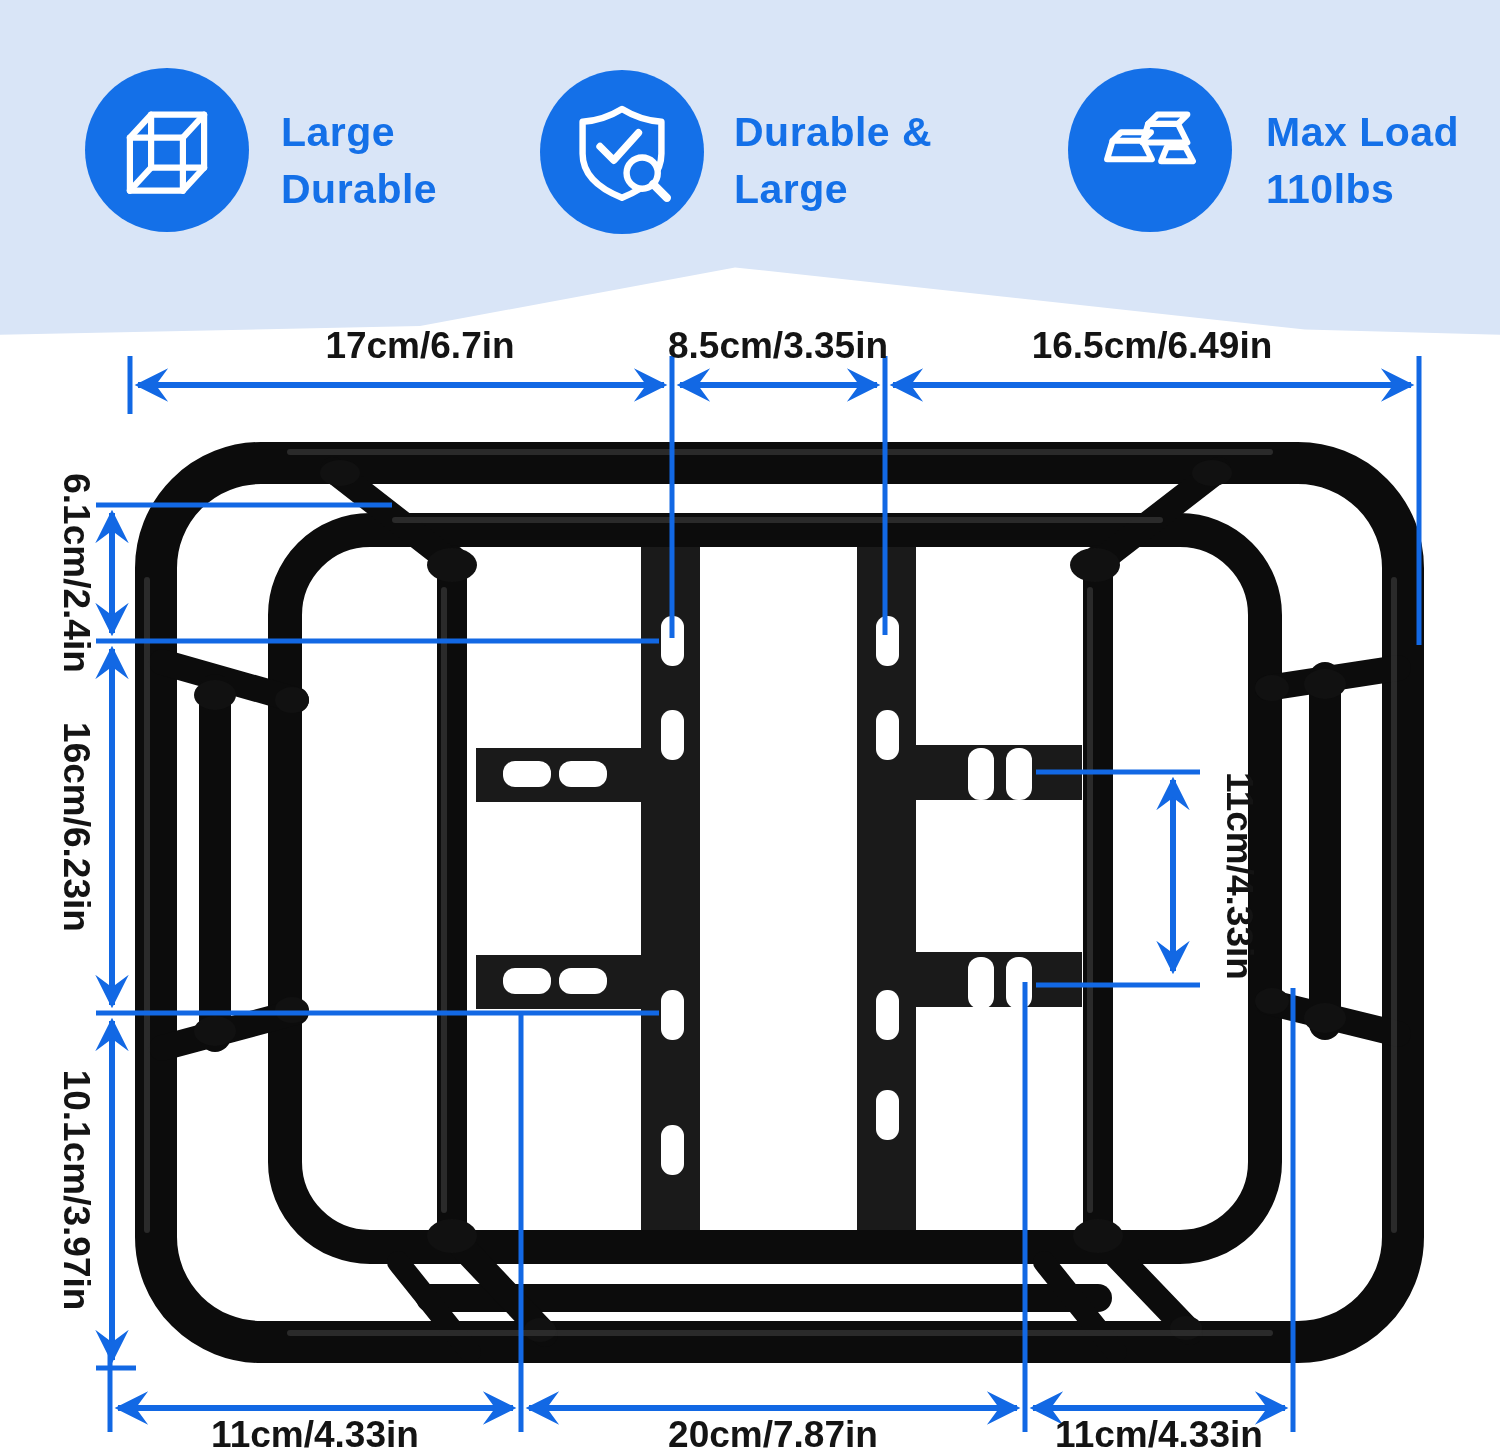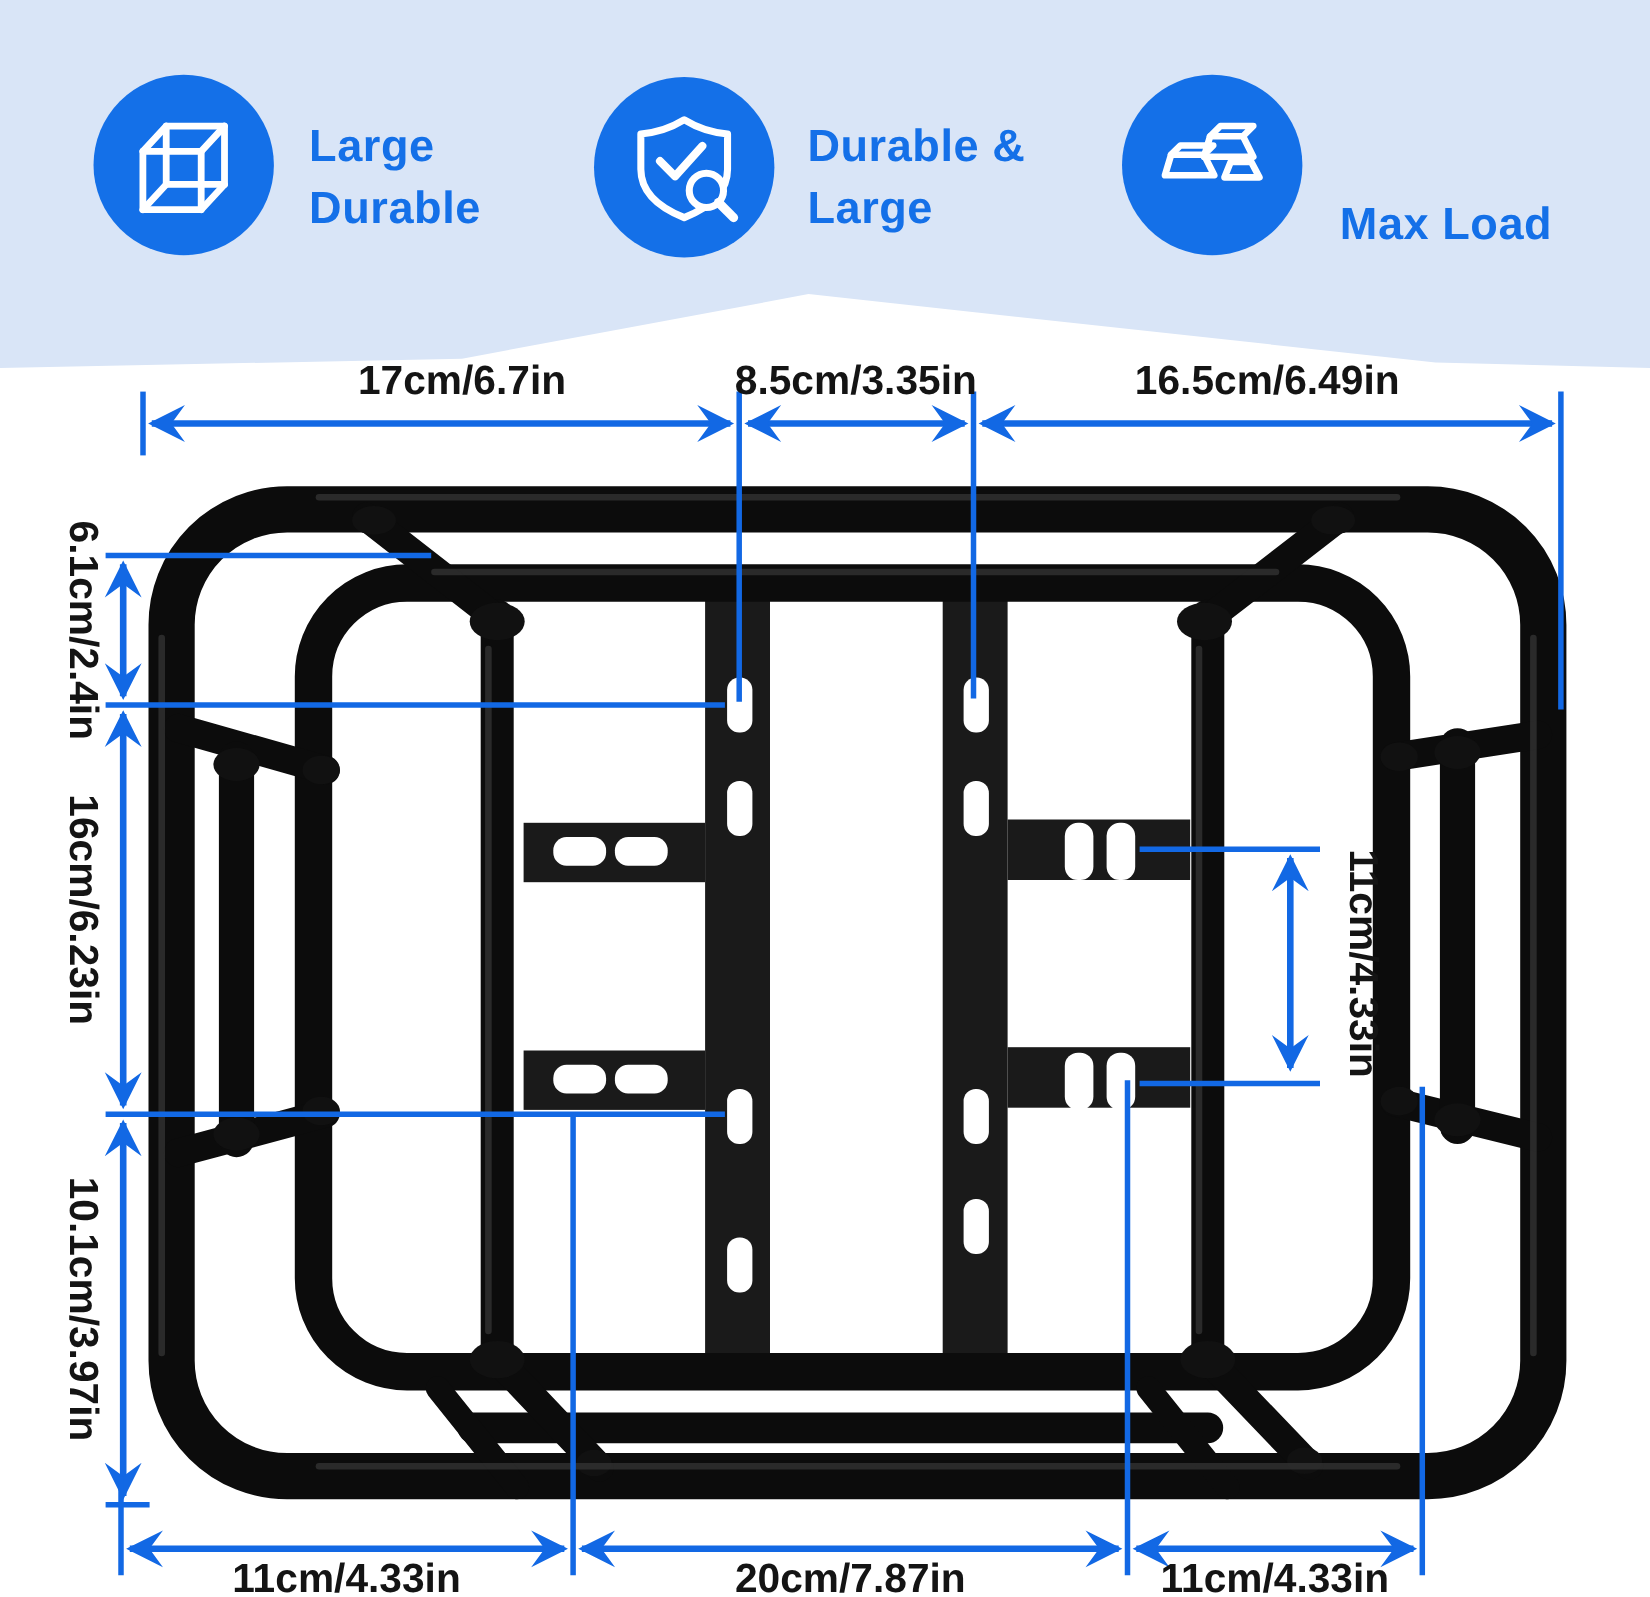--- a/index.html
+++ b/index.html
@@ -16,21 +16,21 @@
     width:164px;height:164px;border-radius:50%;background:#1470e8;
     display:flex;align-items:center;justify-content:center;flex:0 0 auto;
   }
   .badge-label{
     color:#1470e8;font-weight:bold;font-size:41px;line-height:57px;letter-spacing:.5px;
     white-space:nowrap;
   }
   .badge-label span{display:block;}
   .b1{left:85px;top:68px;}  .b1 .badge-label{margin:36px 0 0 32px;}
   .b2{left:540px;top:70px;} .b2 .badge-label{margin:34px 0 0 30px;}
-  .b3{left:1020px;top:68px;align-items:flex-end;}.b3 .badge-label{margin:36px 0 0 34px;}
+  .b3{left:1068px;top:68px;}.b3 .badge-label{margin:36px 0 0 34px;}
   svg.scene{position:absolute;left:0;top:0;}
   text.dim{fill:#141414;font-weight:bold;font-size:37px;font-family:"Liberation Sans",sans-serif;}
 </style>
 </head>
 <body>
 
 <div class="canvas">
 
   <div class="header-band"></div>
 
@@ -75,20 +75,21 @@
           <path d="M-8,-8 L-2,-28 L30,-28 L40,-8 Z"></path>
           <path d="M-2,-28 L8,-38 L40,-38 L30,-28"></path>
           <path d="M-46,10 L-40,-10 L-8,-10 L2,10 Z"></path>
           <path d="M-40,-10 L-31,-19 L1,-19 L-8,-10"></path>
           <path d="M12,12 L18,-3 L38,-3 L46,12 Z"></path>
         </g>
       </svg>
     </div>
     <div class="badge-label">
       <span>Max Load</span>
+      <span>110lbs</span>
     </div>
   </div>
 
   <svg class="scene" width="1500" height="1452" viewBox="0 0 1500 1452">
     <defs>
       <marker id="ah" viewBox="0 0 10 10" markerWidth="6.2" markerHeight="6.2" refX="8.6" refY="5" orient="auto-start-reverse">
         <path d="M0.5,0.5 L9.5,5 L0.5,9.5 L3.8,5 Z" fill="#1268e4"></path>
       </marker>
     </defs>
 

